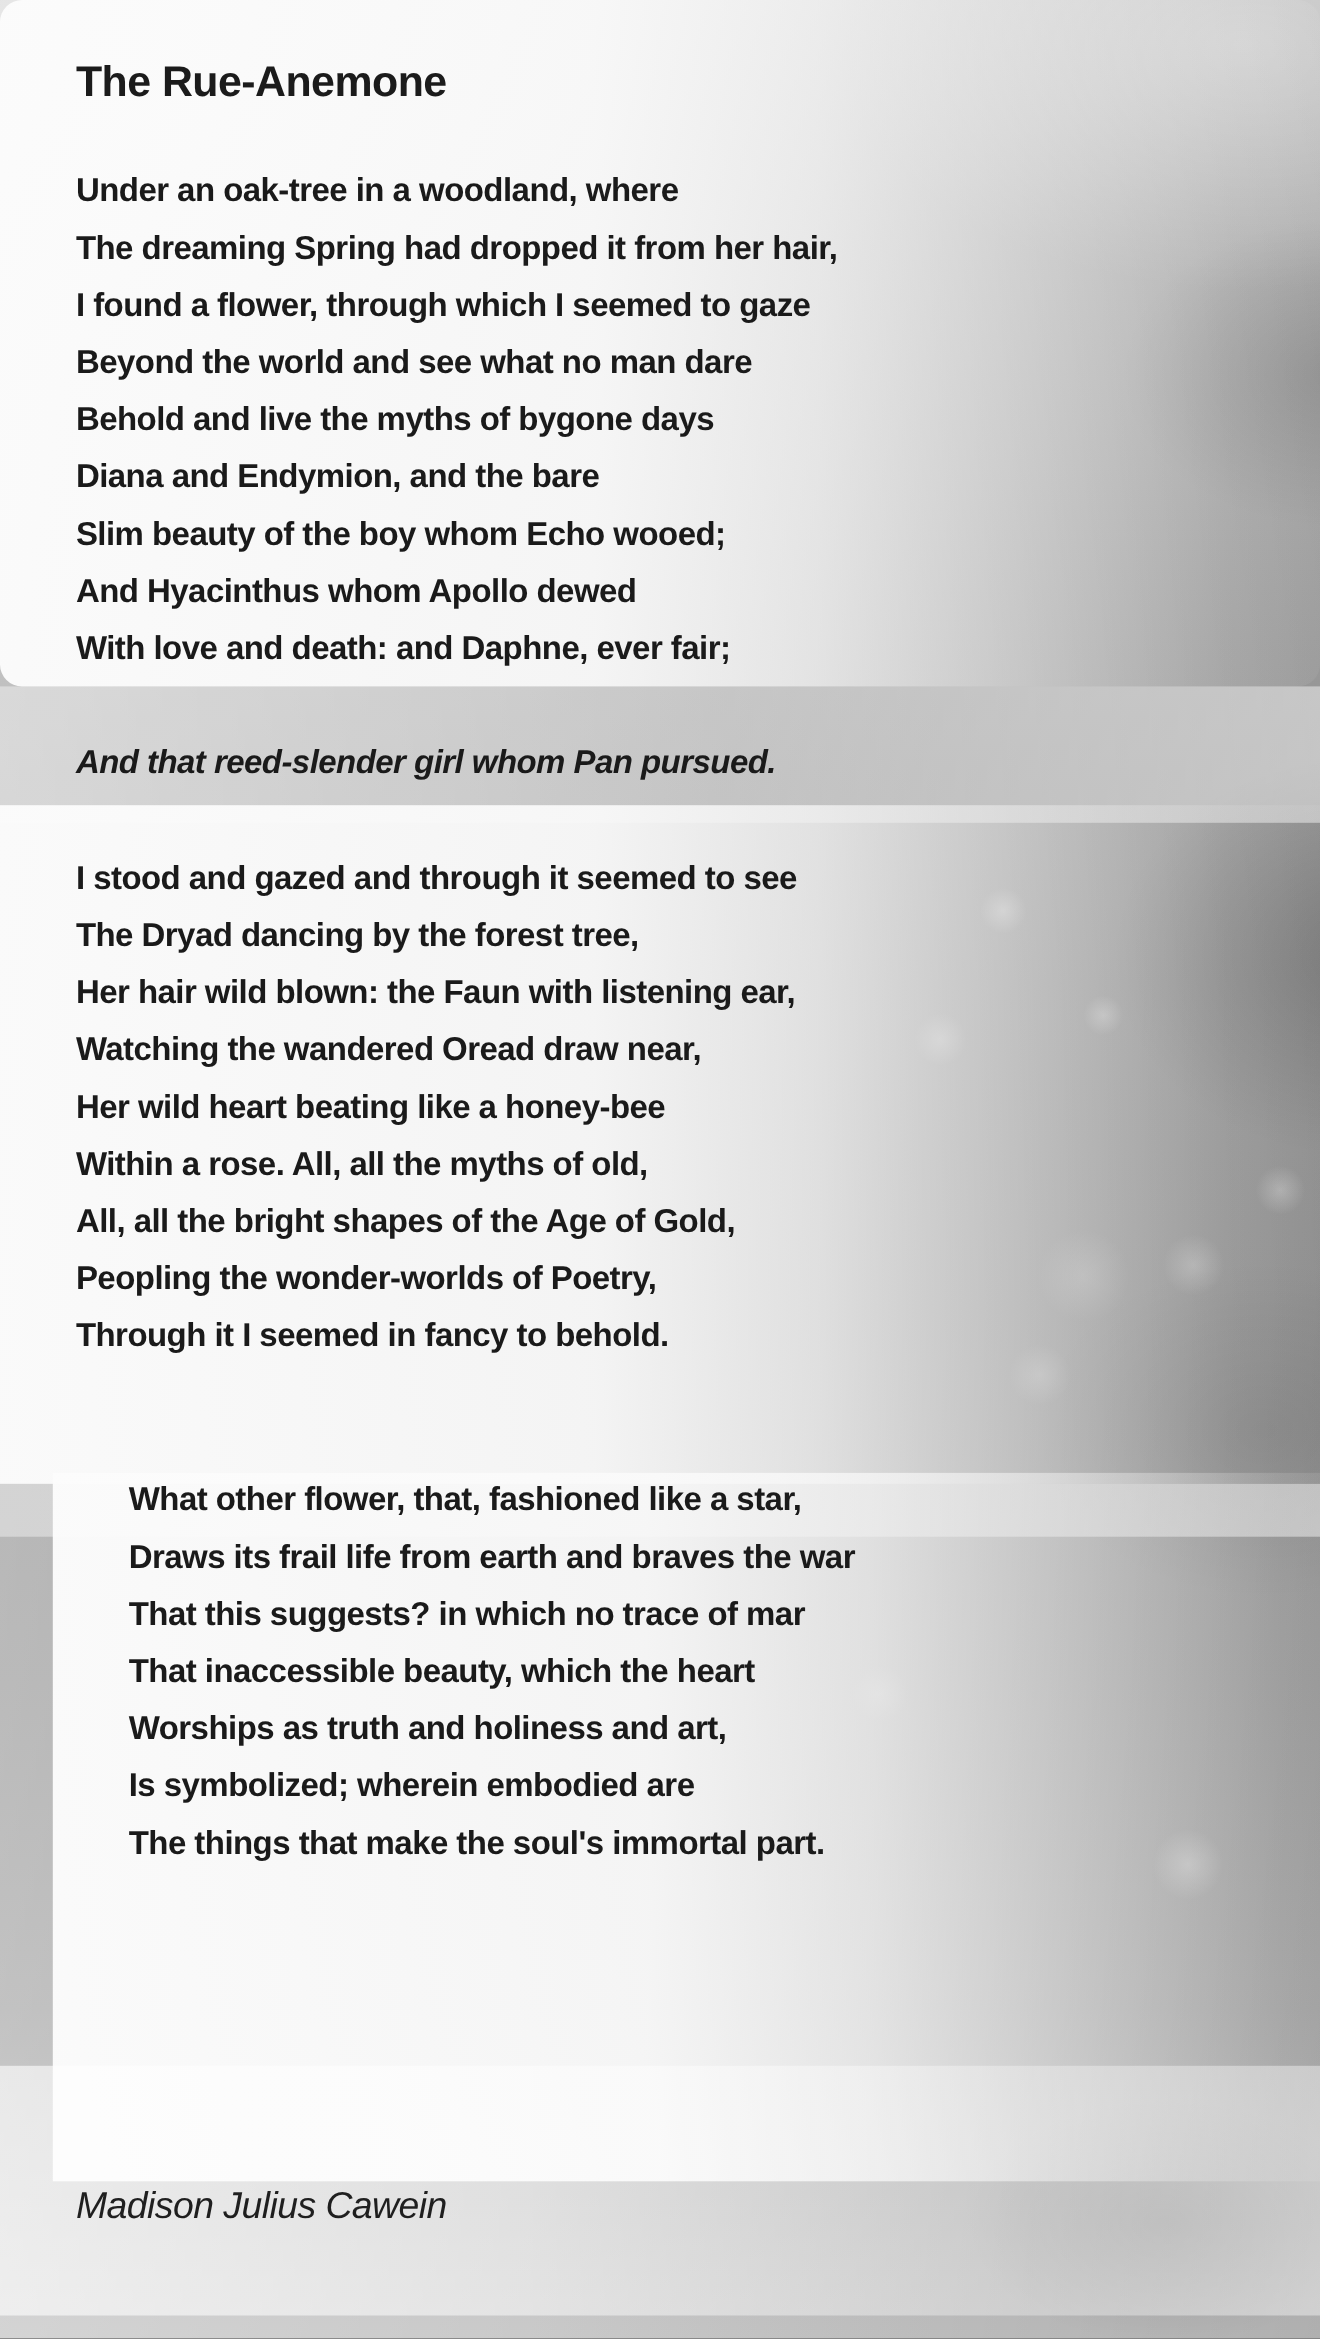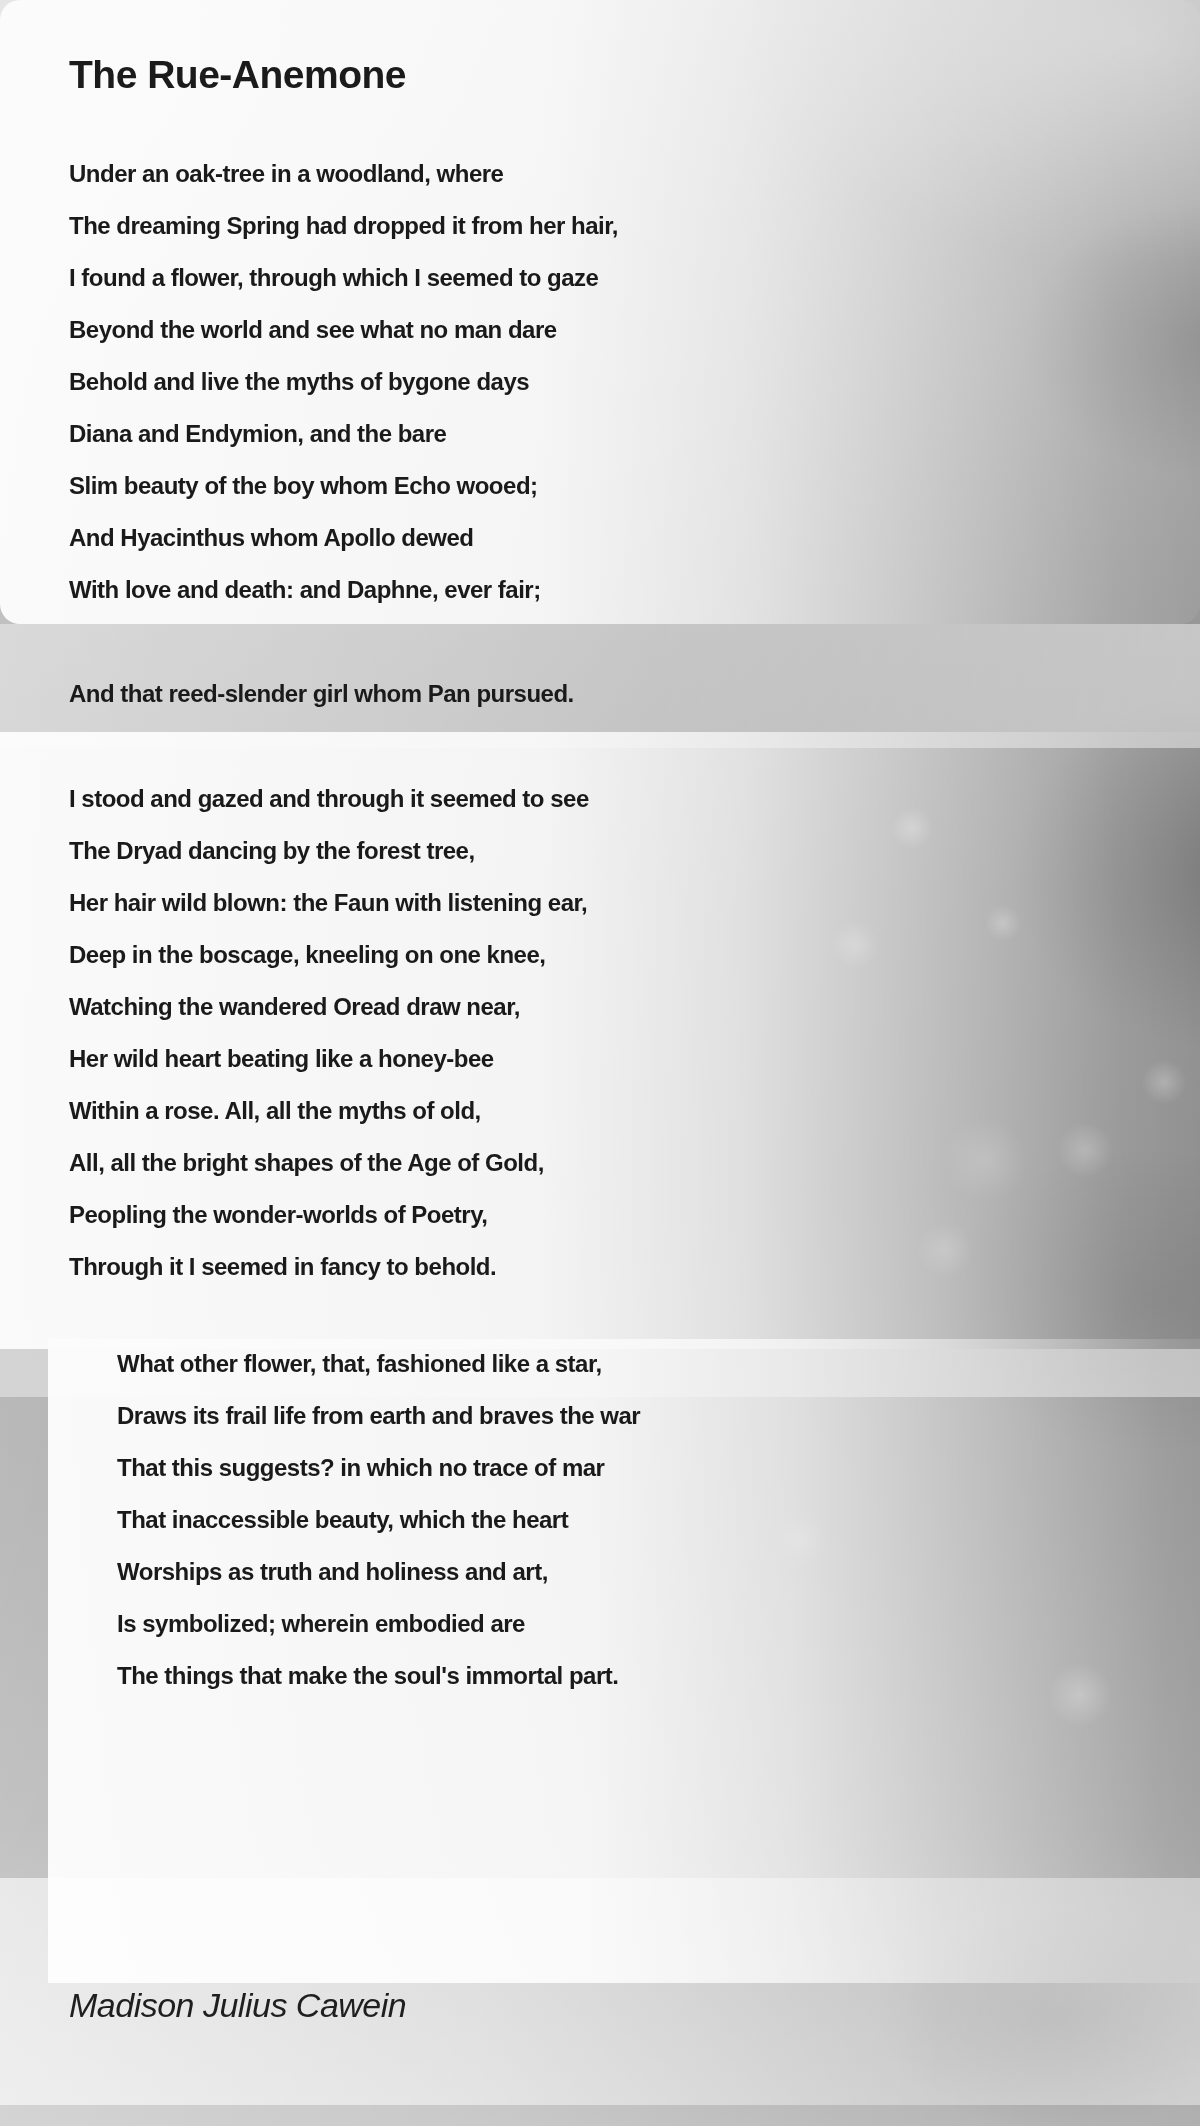--- a/index.html
+++ b/index.html
@@ -63,21 +63,21 @@
       rgba(255,255,255,0.46) 100%);
   }
   .band-footer {
     background: linear-gradient(90deg,
       rgba(255,255,255,0.62) 0%,
       rgba(255,255,255,0.50) 40%,
       rgba(255,255,255,0.32) 78%,
       rgba(255,255,255,0.42) 100%);
   }
   .sec-a { top: 0;      height: 624px; border-radius: 20px; }
-  .sec-b { top: 624px;  height: 124px; }
+  .sec-b { top: 624px;  height: 124px; font-style: italic; }
   .sec-c { top: 732px;  height: 617px; }
   .sec-d { top: 1349px; height: 48px; }
   .sec-e { top: 1339px; height: 644px; margin-left: 48px; }
   .sec-f { top: 1878px; height: 227px; }
 
   .poem-title {
     position: absolute;
     left: 69px;
     top: 55px;
     margin: 0;
@@ -85,21 +85,21 @@
     line-height: 1.0;
     font-weight: 700;
     letter-spacing: -0.5px;
     color: #1b1b1b;
   }
   .stanza { position: absolute; left: 69px; right: 40px; }
   .stanza-1 { top: 148px; }
   .stanza-2 { top: 41px; }
   .stanza-3 { top: -1px; }
   .poem-line {
-    font-size: 24px;
+    font-size: 30px;
     line-height: 52px;
     font-weight: 700;
     letter-spacing: -0.5px;
     color: #1a1a1a;
     white-space: nowrap;
   }
   .single-line { position: absolute; left: 69px; top: 44px; }
   .poem-author {
     position: absolute;
     left: 69px;
@@ -135,21 +135,20 @@
 
   <section class="band band-gap sec-b">
     <div class="poem-line single-line">And that reed-slender girl whom Pan pursued.</div>
   </section>
 
   <section class="band band-block sec-c">
     <div class="stanza stanza-2">
       <div class="poem-line">I stood and gazed and through it seemed to see</div>
       <div class="poem-line">The Dryad dancing by the forest tree,</div>
       <div class="poem-line">Her hair wild blown: the Faun with listening ear,</div>
-      <div class="poem-line">Deep in the boscage, kneeling on one knee,</div>
       <div class="poem-line">Watching the wandered Oread draw near,</div>
       <div class="poem-line">Her wild heart beating like a honey-bee</div>
       <div class="poem-line">Within a rose. All, all the myths of old,</div>
       <div class="poem-line">All, all the bright shapes of the Age of Gold,</div>
       <div class="poem-line">Peopling the wonder-worlds of Poetry,</div>
       <div class="poem-line">Through it I seemed in fancy to behold.</div>
     </div>
   </section>
 
   <section class="band band-gap sec-d"></section>

